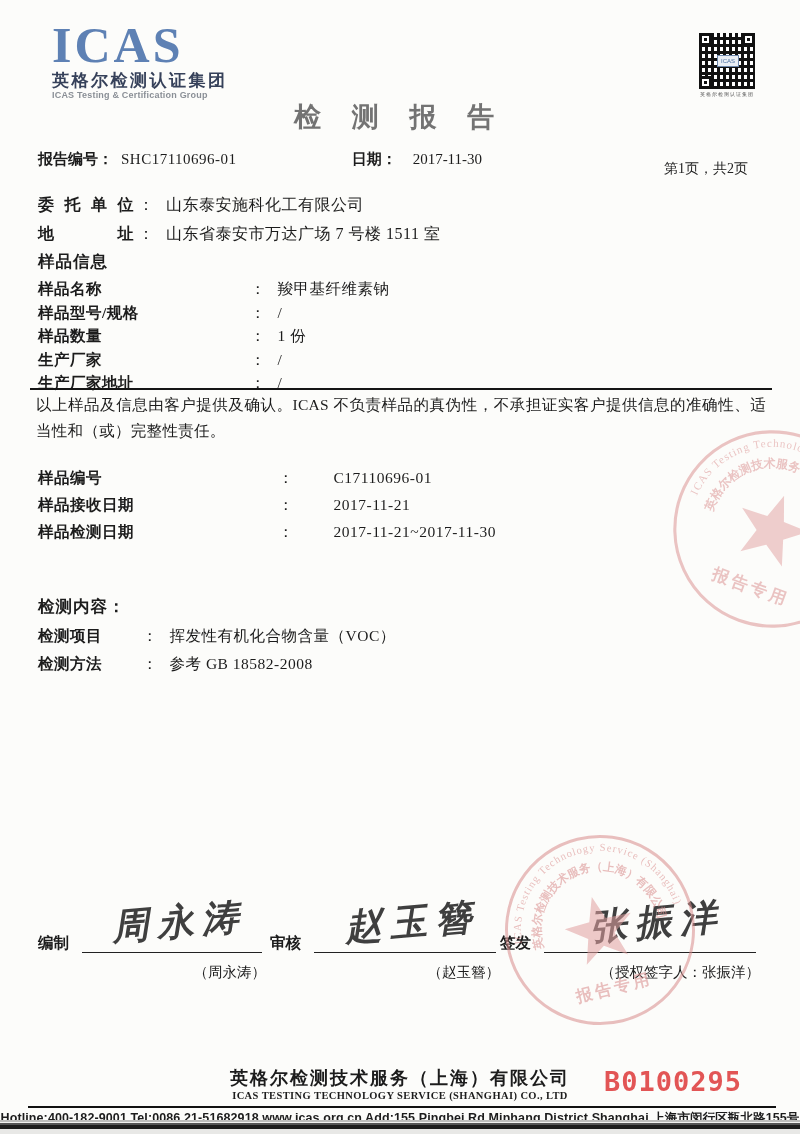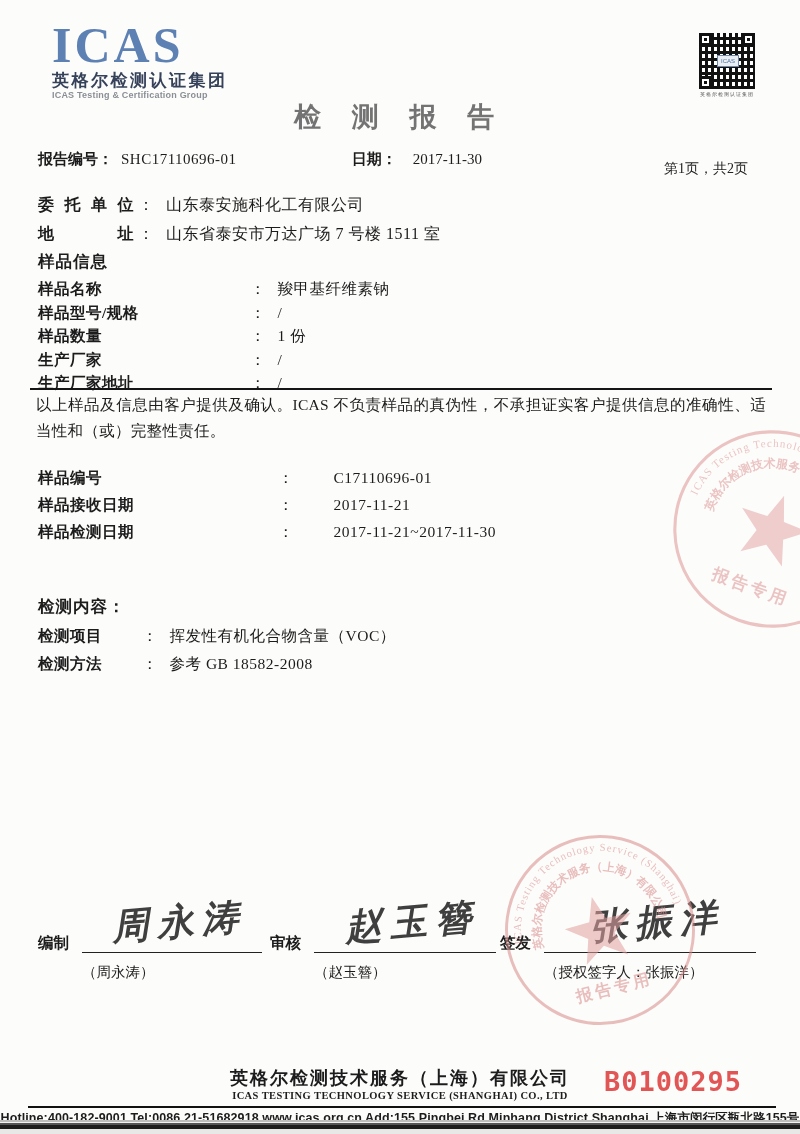--- a/index.html
+++ b/index.html
@@ -57,21 +57,21 @@
   .sig-area{position:absolute;top:905px;left:38px;right:30px;height:90px;}
   .sig-block{position:absolute;top:0;height:90px;}
   .sig-b0{left:0;width:228px;} .sig-b1{left:232px;width:230px;} .sig-b2{left:462px;width:260px;}
   .sig-role{position:absolute;top:28px;left:0;font-size:15.5px;font-weight:bold;}
   .sig-line{position:absolute;top:47px;left:44px;right:4px;border-bottom:1.5px solid #222;}
   .sig-hand{
     position:absolute;top:-8px;left:60px;right:0;text-align:center;
     font-size:37px;color:#262626;letter-spacing:8px;
     transform:rotate(-5deg) skewX(-14deg);opacity:.88;font-weight:bold;
   }
-  .sig-printed{position:absolute;top:58px;left:44px;right:0;text-align:left;font-size:14.5px;}
+  .sig-printed{position:absolute;top:58px;left:44px;right:0;text-align:right;font-size:14.5px;}
   
   .stamp{position:absolute;pointer-events:none;}
   .stamp-a{top:423px;right:-78px;width:212px;height:212px;transform:rotate(20deg);opacity:.50;}
   .stamp-b{top:828px;left:498px;width:204px;height:204px;transform:rotate(-14deg);opacity:.55;}
   .stamp svg{width:100%;height:100%;}
   
   .footer-company-cn{position:absolute;top:1066px;left:0;width:100%;text-align:center;font-size:18px;font-weight:bold;letter-spacing:2px;}
   .footer-company-en{position:absolute;top:1090px;left:0;width:100%;text-align:center;font-size:10.5px;font-weight:bold;letter-spacing:.4px;}
   .footer-serial{position:absolute;top:1066px;left:604px;font-family:"DejaVu Sans Mono",monospace;font-size:27px;font-weight:bold;color:#e25555;letter-spacing:1px;}
   .footer-line{position:absolute;top:1106px;left:28px;right:24px;border-top:2.5px solid #111;}

